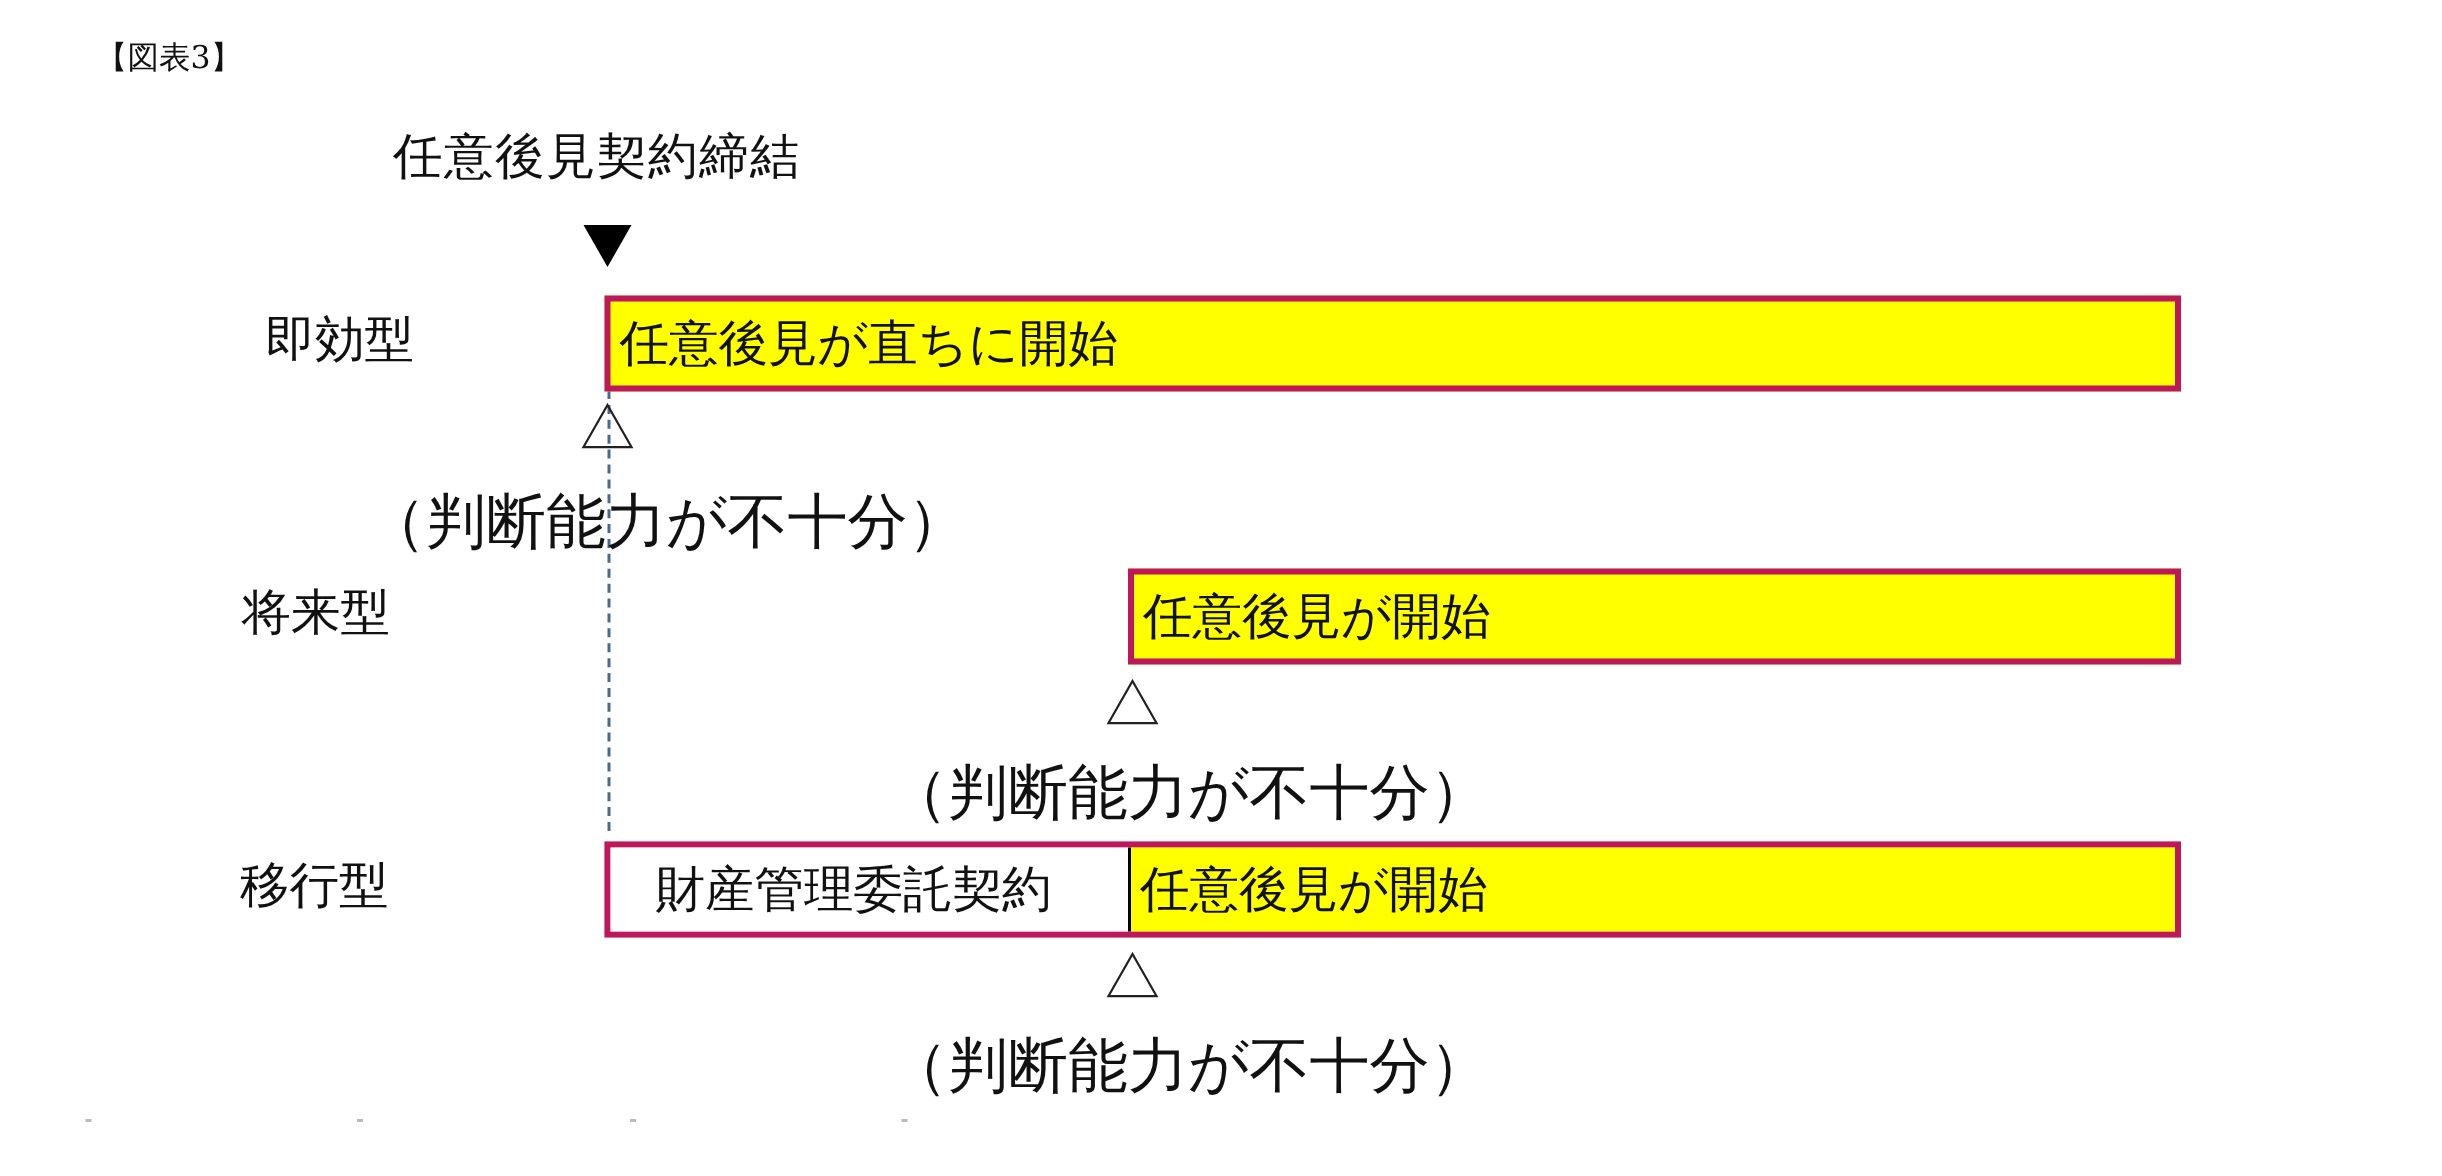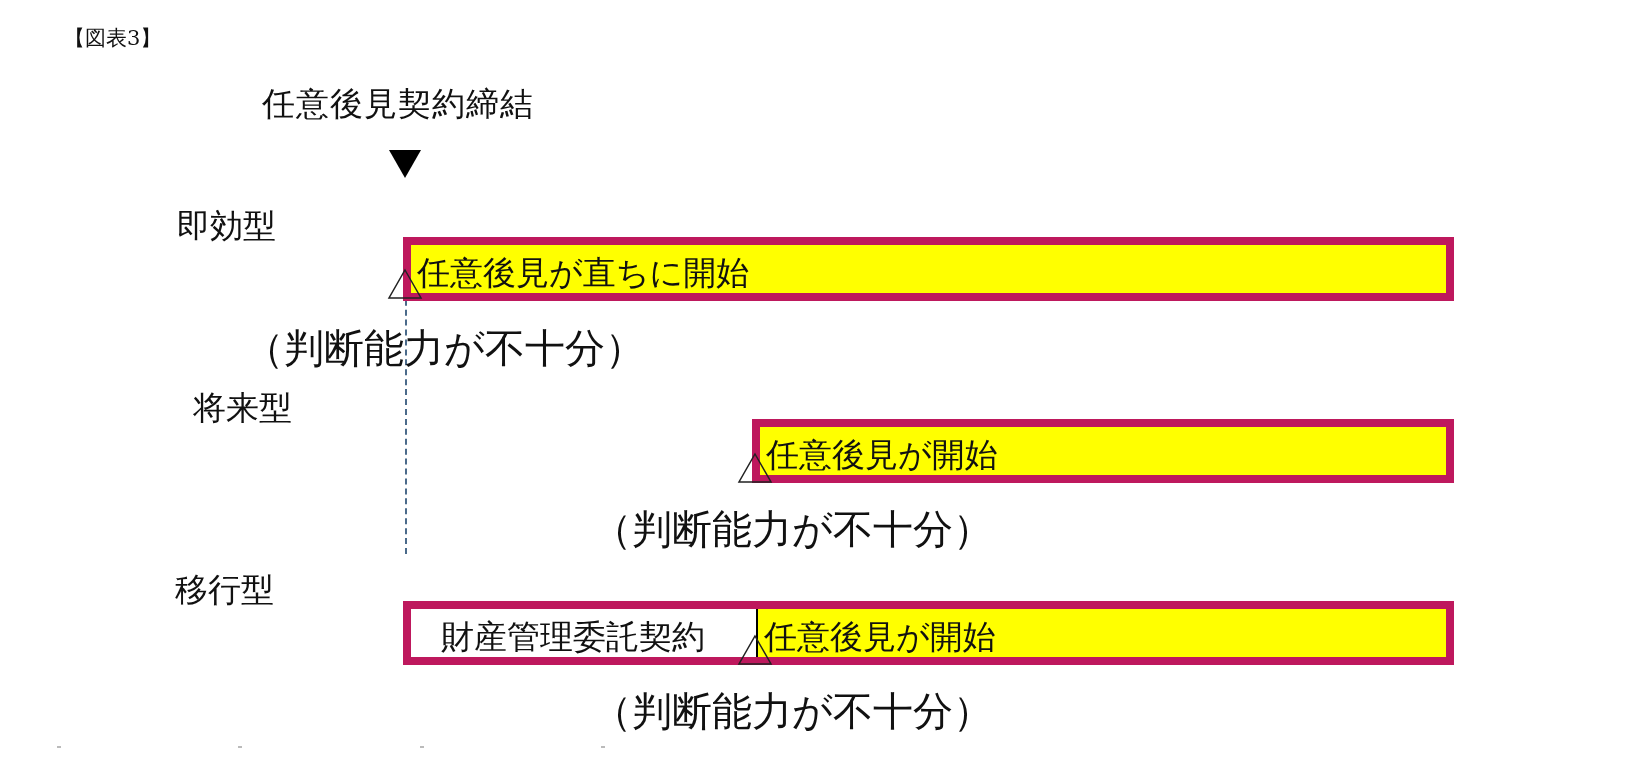--- a/index.html
+++ b/index.html
@@ -4,21 +4,21 @@
 <style>
   html, body { margin:0; padding:0; background:#ffffff; }
   body { width:1628px; height:784px; position:relative; overflow:hidden;
          font-family: "DejaVu Sans", "Liberation Sans", sans-serif; color:#111; }
   .abs { position:absolute; white-space:nowrap; }
   .fig-title { left:64px; top:18px; font-family:"DejaVu Serif","Liberation Serif",serif; font-size:21px; line-height:40px; }
   .contract-label { left:262px; top:82px; font-size:33px; line-height:44px; letter-spacing:1px; }
   .contract-marker { left:389px; top:150px; width:0; height:0;
          border-left:16px solid transparent; border-right:16px solid transparent; border-top:28px solid #000; }
   .row-label { font-size:33px; line-height:44px; }
-  .bar { position:absolute; box-sizing:border-box; border:8px solid #be185d; background:#ffff00;margin-top:40px; }
+  .bar { position:absolute; box-sizing:border-box; border:4px solid #be185d; background:#ffff00; }
   .bar-text { position:absolute; left:6px; top:4px; font-size:33px; line-height:48px; white-space:nowrap; color:#111; }
   .seg-white { position:absolute; top:0; bottom:0; left:0; background:#ffffff; border-right:2px solid #000; box-sizing:border-box; }
   .seg-white .bar-text { left:30px; }
   .seg-yellow { position:absolute; top:0; bottom:0; right:0; background:#ffff00; }
   .tri { position:absolute; }
   .onset-text { font-size:40px; line-height:44px; }
   .dash-line { position:absolute; left:405px; top:260px; width:0; height:294px; border-left:2px dashed #4a6a8a; }
   .dots { position:absolute; top:746px; width:4px; height:2px; background:#bbb; }
 </style>
 </head>
@@ -33,30 +33,30 @@
 
 <div class="abs row-label" style="left:177px; top:204px;">即効型</div>
 <div class="bar" style="left:403px; top:197px; width:1051px; height:64px;">
   <span class="bar-text">任意後見が直ちに開始</span>
 </div>
 <svg class="tri" style="left:387px; top:268px;" width="36" height="32">
   <polygon points="18,2 34,30 2,30" fill="none" stroke="#222" stroke-width="1.5"></polygon>
 </svg>
 <div class="abs onset-text" style="left:244px; top:326px;">（判断能力が不十分）</div>
 
-<div class="abs row-label" style="left:193px; top:386px;">将来型</div>
+<div class="abs row-label" style="left:161px; top:386px;">将来型</div>
 <div class="bar" style="left:752px; top:379px; width:702px; height:64px;">
   <span class="bar-text">任意後見が開始</span>
 </div>
 <svg class="tri" style="left:737px; top:452px;" width="36" height="32">
   <polygon points="18,2 34,30 2,30" fill="none" stroke="#222" stroke-width="1.5"></polygon>
 </svg>
 <div class="abs onset-text" style="left:592px; top:507px;">（判断能力が不十分）</div>
 
-<div class="abs row-label" style="left:175px; top:568px;">移行型</div>
+<div class="abs row-label" style="left:160px; top:568px;">移行型</div>
 <div class="bar" style="left:403px; top:561px; width:1051px; height:64px; background:#fca5a5;">
   <div class="seg-white" style="width:347px;">
     <span class="bar-text">財産管理委託契約</span>
   </div>
   <div class="seg-yellow" style="left:347px;">
     <span class="bar-text">任意後見が開始</span>
   </div>
 </div>
 <svg class="tri" style="left:737px; top:634px;" width="36" height="32">
   <polygon points="18,2 34,30 2,30" fill="none" stroke="#222" stroke-width="1.5"></polygon>

